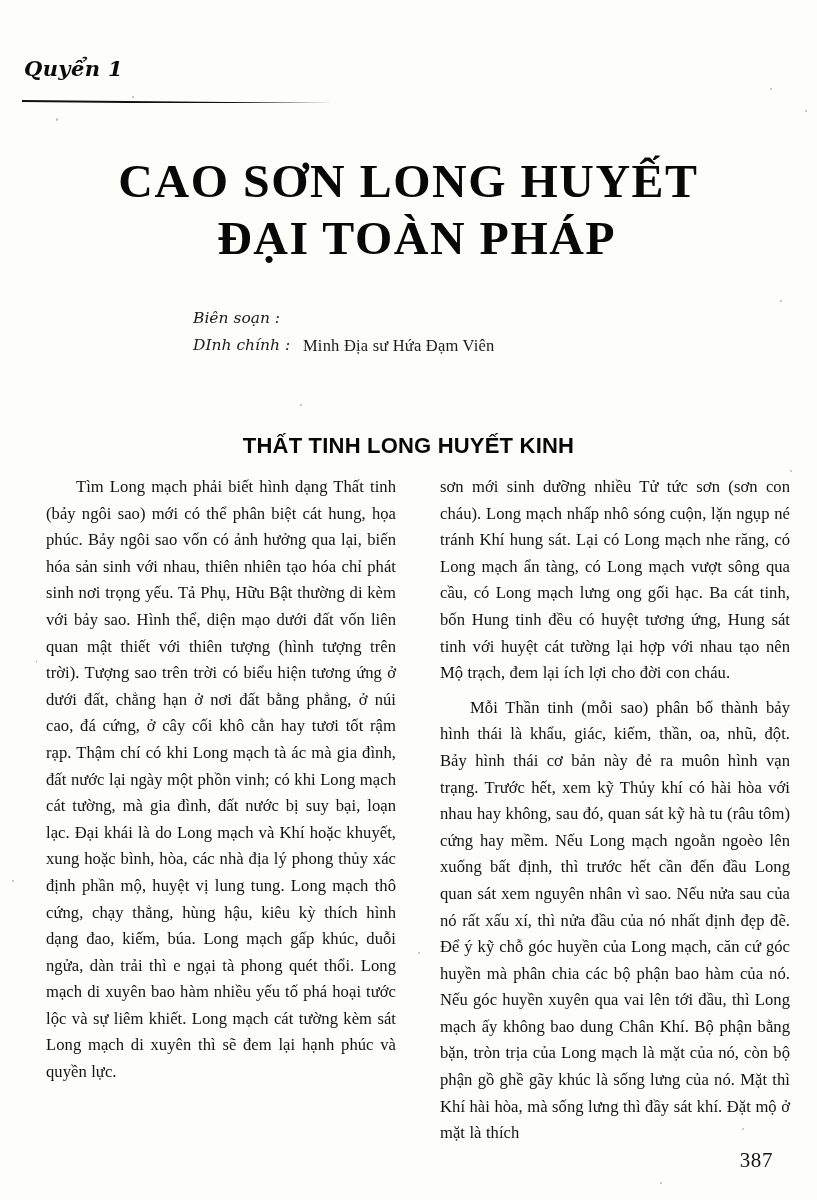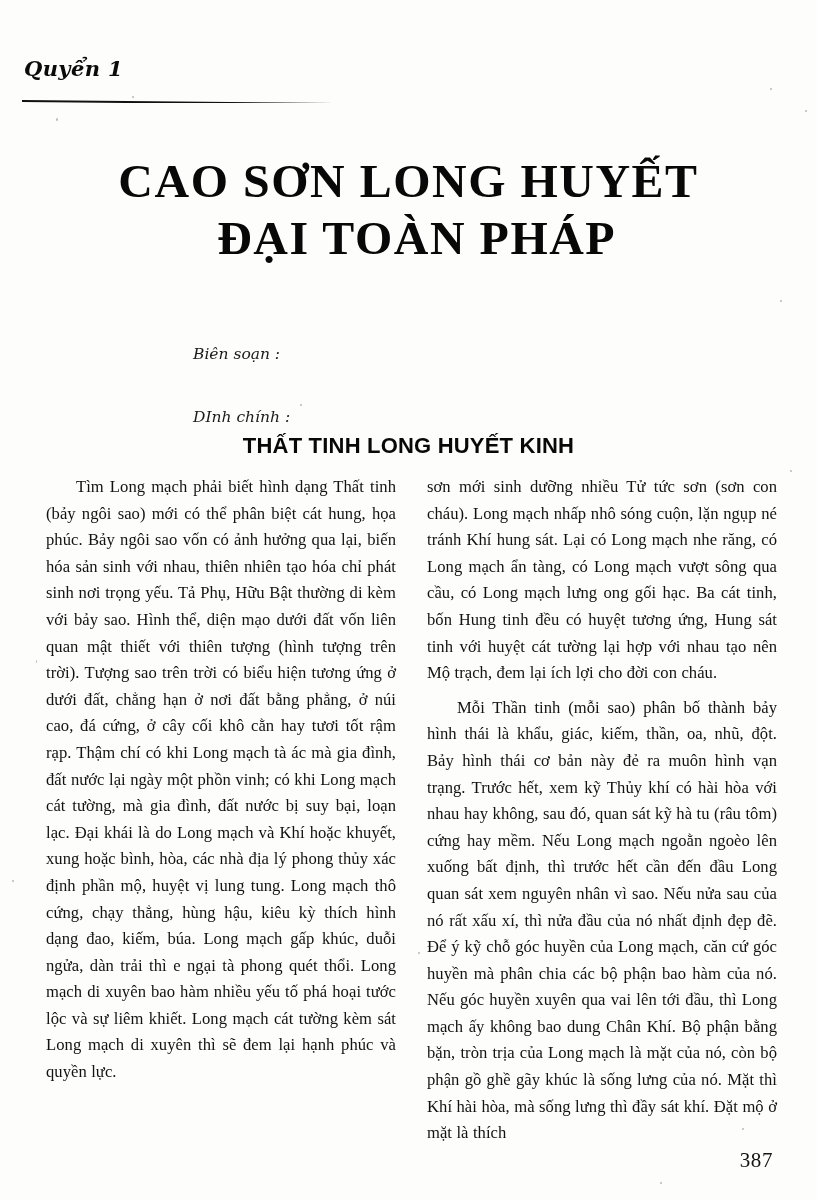--- a/index.html
+++ b/index.html
@@ -93,21 +93,20 @@
     left: 193px;
     top: 305px;
     font-size: 16.5px;
     line-height: 27px;
     color: #1a1a1a;
   }
   .credits .row {
     display: flex;
     align-items: flex-start;
     white-space: nowrap;
-    margin-top: 36px;
   }
   .credits .label {
     font-style: italic;
     font-family: "DejaVu Serif", "Liberation Serif", serif;
     font-size: 15.5px;
     width: 110px;
     flex: 0 0 110px;
   }
   .credits .value {
     font-family: "Liberation Serif", "DejaVu Serif", serif;
@@ -129,21 +128,21 @@
     color: #080808;
   }
 
   
   .columns {
     position: absolute;
     left: 46px;
     top: 474px;
     width: 730px;
     display: flex;
-    gap: 31px;
+    gap: 44px;
   }
   .col {
     width: 350px;
     flex: 0 0 350px;
   }
   .col p {
     margin: 0;
     font-size: 16.6px;
     line-height: 26.6px;
     text-align: justify;
@@ -196,20 +195,21 @@
     <span class="line1">CAO SƠN LONG HUYẾT</span>
     <span class="line2">ĐẠI TOÀN PHÁP</span>
   </h1>
 
   <div class="credits">
     <div class="row">
       <span class="label">Biên soạn :</span>
     </div>
     <div class="row">
       <span class="label">DInh chính :</span>
+      <span class="value">Minh Địa sư Hứa Đạm Viên</span>
     </div>
   </div>
 
   <h2 class="section-heading">THẤT TINH LONG HUYẾT KINH</h2>
 
   <div class="columns">
     <div class="col">
       <p class="indent">Tìm Long mạch phải biết hình dạng Thất tinh (bảy ngôi sao) mới có thể phân biệt cát hung, họa phúc. Bảy ngôi sao vốn có ảnh hưởng qua lại, biến hóa sản sinh với nhau, thiên nhiên tạo hóa chỉ phát sinh nơi trọng yếu. Tả Phụ, Hữu Bật thường di kèm với bảy sao. Hình thể, diện mạo dưới đất vốn liên quan mật thiết với thiên tượng (hình tượng trên trời). Tượng sao trên trời có biểu hiện tương ứng ở dưới đất, chẳng hạn ở nơi đất bằng phẳng, ở núi cao, đá cứng, ở cây cối khô cằn hay tươi tốt rậm rạp. Thậm chí có khi Long mạch tà ác mà gia đình, đất nước lại ngày một phồn vinh; có khi Long mạch cát tường, mà gia đình, đất nước bị suy bại, loạn lạc. Đại khái là do Long mạch và Khí hoặc khuyết, xung hoặc bình, hòa, các nhà địa lý phong thủy xác định phần mộ, huyệt vị lung tung. Long mạch thô cứng, chạy thẳng, hùng hậu, kiêu kỳ thích hình dạng đao, kiếm, búa. Long mạch gấp khúc, duỗi ngửa, dàn trải thì e ngại tà phong quét thổi. Long mạch di xuyên bao hàm nhiều yếu tố phá hoại tước lộc và sự liêm khiết. Long mạch cát tường kèm sát Long mạch di xuyên thì sẽ đem lại hạnh phúc và quyền lực.</p>
     </div>
     <div class="col">

